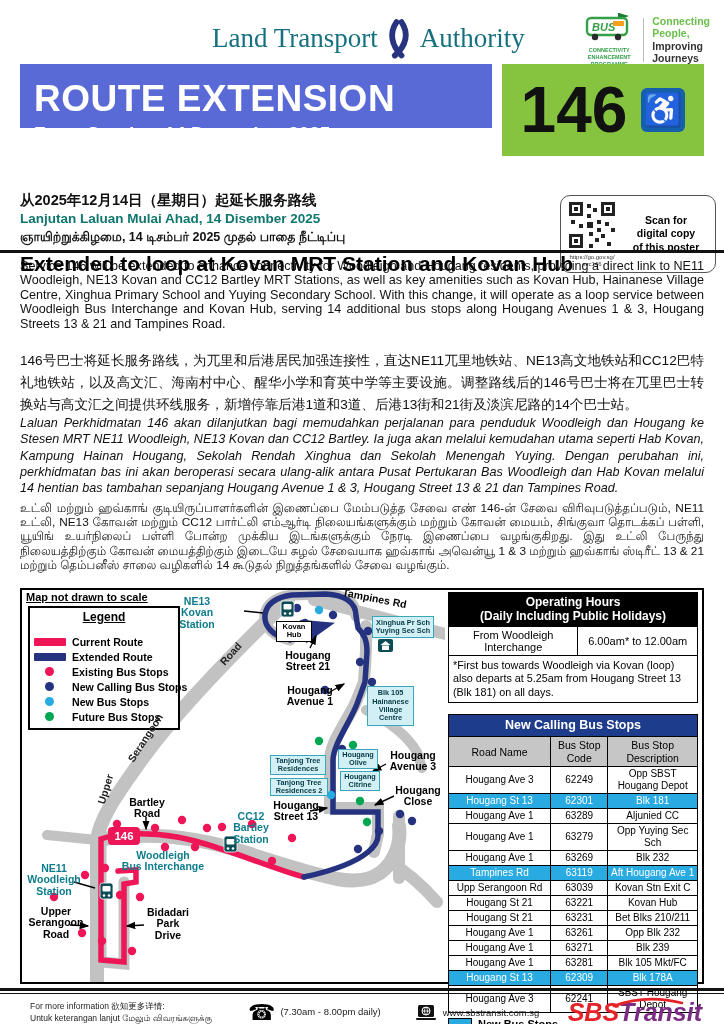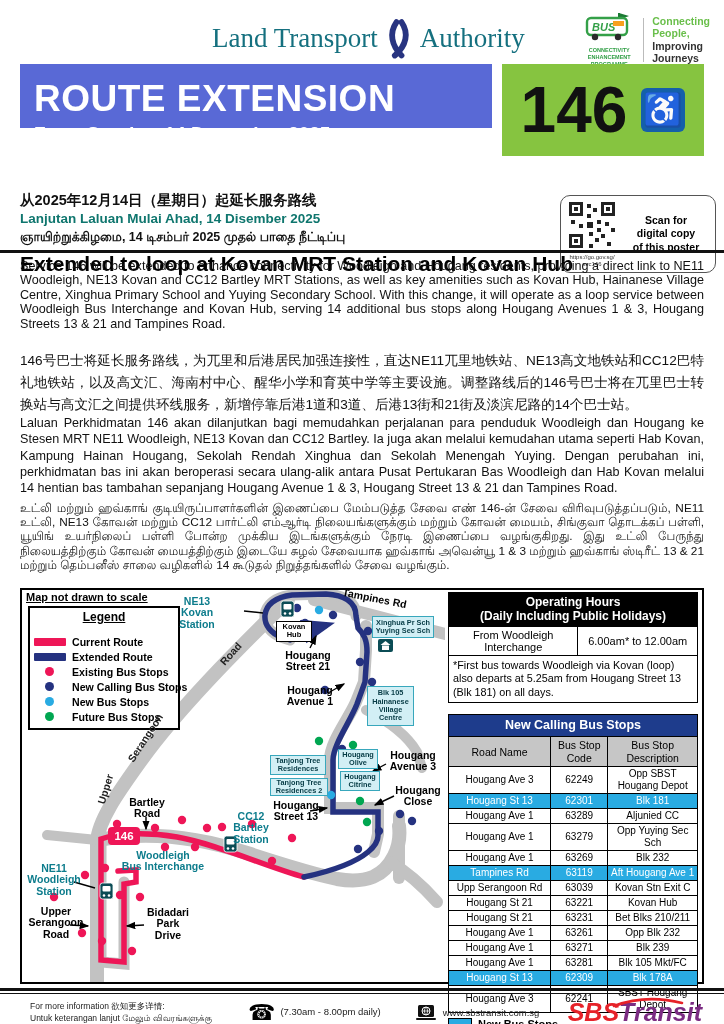--- a/index.html
+++ b/index.html
@@ -28,21 +28,21 @@
   .in-ta{top:39px;left:0;font-size:12.5px;font-weight:bold;color:#111;}
   .in-head{top:61px;left:0;font-size:21px;font-weight:bold;color:#000;}
   .qr-box{top:4px;left:540px;width:156px;height:78px;border:1.5px solid #555;border-radius:10px;display:flex;align-items:center;padding:0 6px;box-sizing:border-box;gap:6px;}
   .qr-url{font-size:6px;text-align:center;line-height:1.2;color:#333;}
   .qr-txt{font-size:10.5px;font-weight:bold;text-align:center;line-height:1.25;flex:1;}
   .hr1{top:250px;left:0;width:724px;height:3px;background:#111;}
   
   .para{left:20px;width:684px;text-align:justify;color:#111;}
   .p-en{top:259px;font-size:12.6px;line-height:14.4px;}
   .p-zh{top:350px;font-size:13.6px;line-height:22px;}
-  .p-ms{top:415px;font-size:12.6px;line-height:16.3px;font-weight:500;}
+  .p-ms{top:415px;font-size:12.6px;line-height:16.3px;font-weight:500;font-style:italic;}
   .p-ta{top:501px;font-size:11.8px;line-height:14.2px;}
   
   .map-section{top:588px;left:20px;width:680px;height:392px;border:2px solid #000;}
   .map{top:0;left:0;width:423px;height:392px;}
   .maplbl{position:absolute;font-size:10.5px;font-weight:bold;line-height:1.08;text-align:center;color:#000;}
   .teal{color:#0d7c8c;}
   .rot{transform-origin:left top;color:#222;}
   .bldg{position:absolute;background:#d2eff5;border:1.5px solid #38a7bc;font-size:7.3px;font-weight:bold;text-align:center;line-height:1.15;color:#063b45;padding:1px 1px;box-sizing:border-box;display:flex;align-items:center;justify-content:center;}
   .hubbox{position:absolute;background:#fff;border:1.2px solid #000;font-size:7.5px;font-weight:bold;text-align:center;line-height:1.1;padding:1px 2px;}
   .badge146{position:absolute;background:#ee1657;color:#fff;font-size:11.5px;font-weight:bold;border-radius:4px;width:32px;height:18px;display:flex;align-items:center;justify-content:center;}

